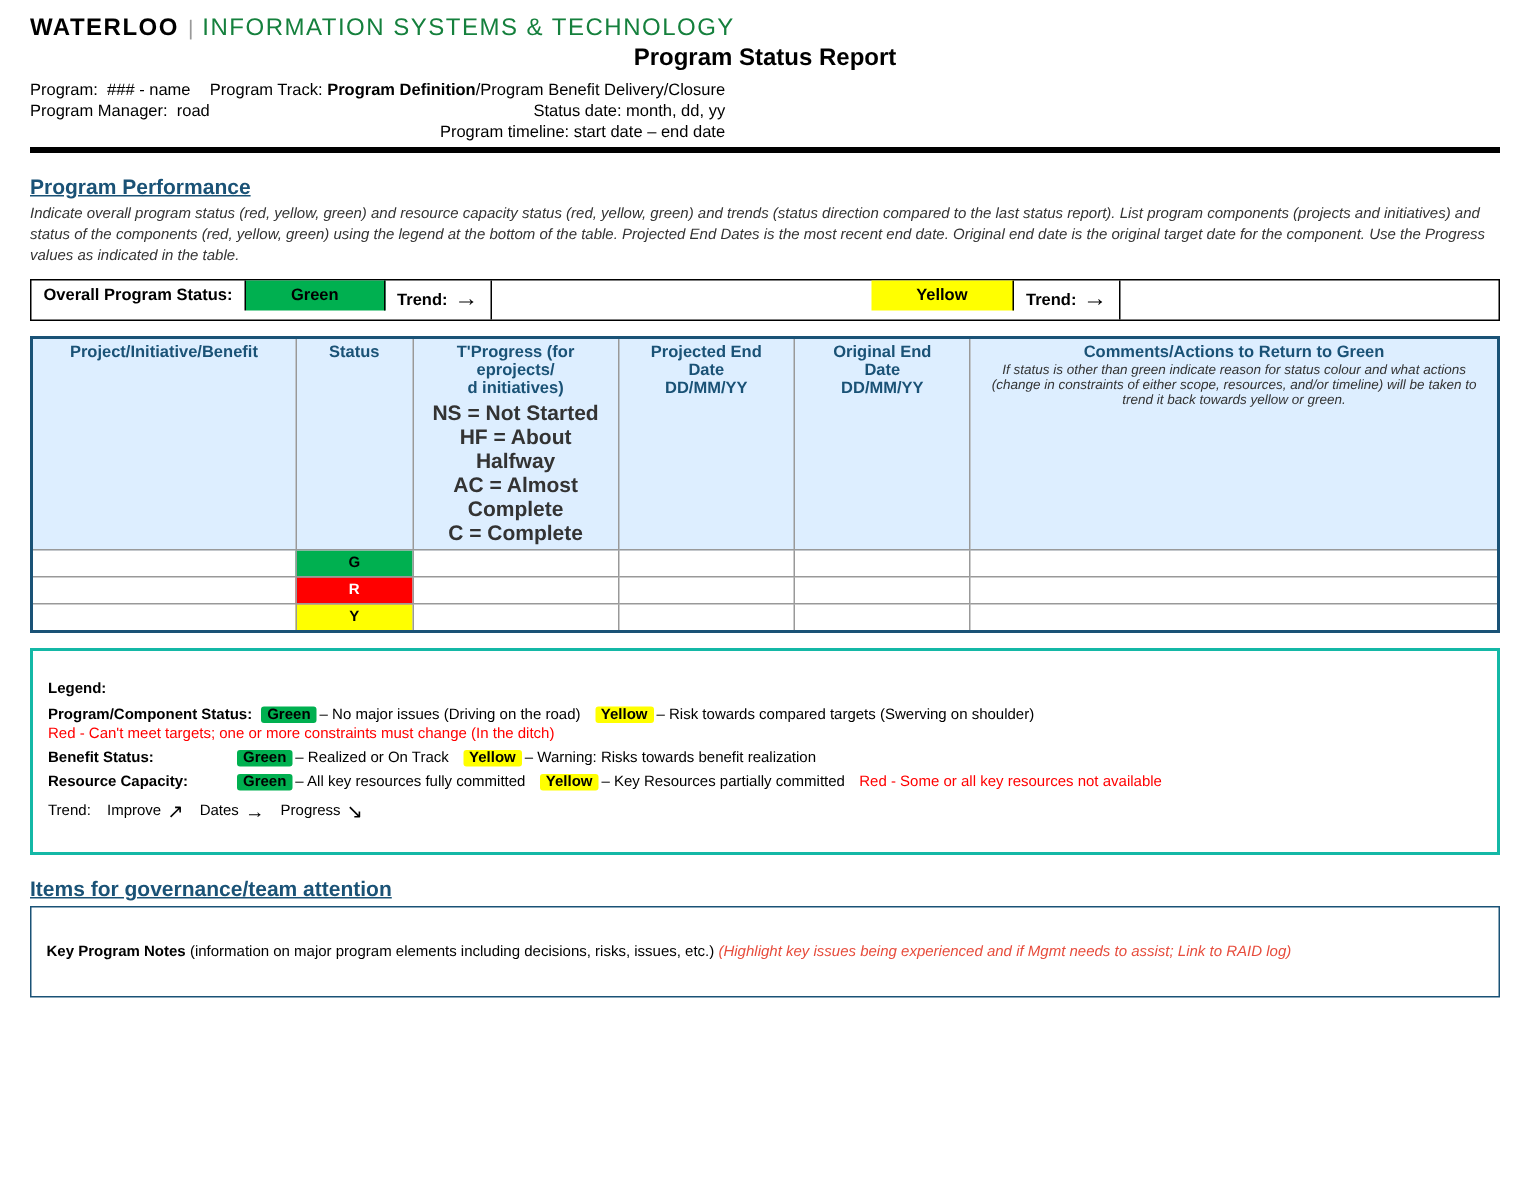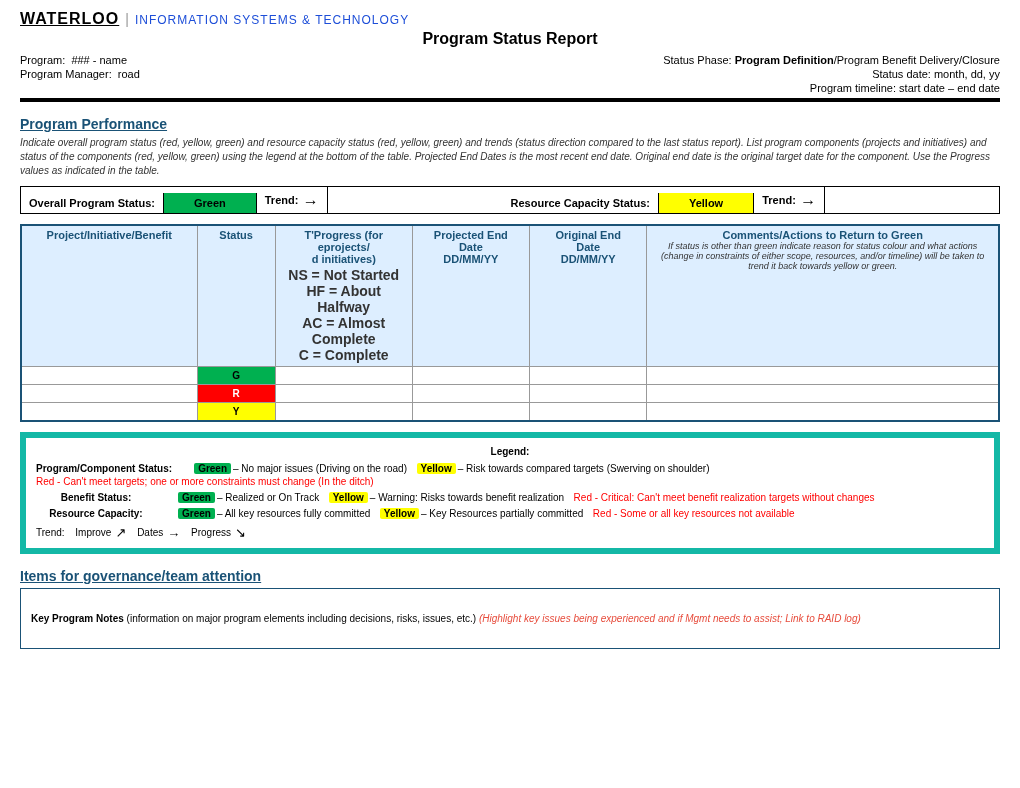--- a/index.html
+++ b/index.html
@@ -15,37 +15,36 @@
     .header-top {
       display: flex;
       align-items: baseline;
       gap: 6px;
       margin-bottom: 2px;
     }
     .waterloo-bold {
       font-size: 16px;
       font-weight: 900;
       letter-spacing: 1px;
-      text-decoration: underline;
     }
     .ist-text {
-      font-size: 12px;
+      font-size: 16px;
       font-weight: normal;
       letter-spacing: 1px;
-      color: #1d4ed8;
+      color: #15803d;
     }
     .report-title {
       text-align: center;
       font-size: 16px;
       font-weight: bold;
       margin-bottom: 6px;
     }
     .meta-block {
       display: flex;
-      justify-content: space-between;
+      justify-content: flex-start;
       margin-bottom: 4px;
       font-size: 11px;
     }
     .meta-left { display: flex; flex-direction: column; gap: 2px; }
     .meta-right { display: flex; flex-direction: column; align-items: flex-end; gap: 2px; }
     .divider {
       height: 4px;
       background: #000;
       margin-bottom: 14px;
     }
@@ -58,21 +57,21 @@
     }
     .italic-desc {
       font-style: italic;
       font-size: 10px;
       color: #333;
       margin-bottom: 8px;
       line-height: 1.4;
     }
     .status-row {
       display: flex;
-      align-items: flex-end;
+      align-items: flex-start;
       border: 1px solid #000;
       margin-bottom: 10px;
     }
     .status-cell {
       padding: 4px 8px;
       display: flex;
       align-items: center;
       border-right: 1px solid #000;
       font-weight: bold;
       font-size: 11px;
@@ -133,29 +132,28 @@
     }
     .ns-legend {
       font-size: 14px;
       color: #333;
       margin-top: 2px;
     }
     .cell-green { background: #00b050; text-align: center; font-weight: bold; }
     .cell-red { background: #ff0000; text-align: center; font-weight: bold; color: #fff; }
     .cell-yellow { background: #ffff00; text-align: center; font-weight: bold; }
     .legend-section {
-      border: 6px solid #14b8a6;
-      padding: 8px 10px;
+      border: 2px solid #14b8a6;
+      padding: 20px 10px;
       margin-bottom: 14px;
       font-size: 10px;
-      text-align: center;
     }
     .legend-title { font-weight: bold; margin-bottom: 6px; }
     .legend-row { margin-bottom: 5px; display: flex; align-items: baseline; flex-wrap: wrap; gap: 2px; }
-    .legend-label { font-weight: bold; margin-right: 20px; min-width: 120px; }
+    .legend-label { font-weight: bold; margin-right: 4px; min-width: 120px; }
     .badge-green {
       background: #00b050;
       color: #000;
       padding: 0 4px;
       font-weight: bold;
       border-radius: 2px;
     }
     .badge-yellow {
       background: #ffff00;
       color: #000;
@@ -196,21 +194,21 @@
         <span>Program:</span>&nbsp;
         <span>### - name</span>
       </span>
       <span>
         <span>Program Manager:</span>&nbsp;
         <span>road</span>
       </span>
     </div>
     <div class="meta-right">
       <span class="program-phase">
-        <span>Status Phase:</span>&nbsp;<span class="bold-phase">Program Definition</span><span>/Program Benefit Delivery/Closure</span>
+        <span>Program Track:</span>&nbsp;<span class="bold-phase">Program Definition</span><span>/Program Benefit Delivery/Closure</span>
       </span>
       <span>
         <span>Status date:</span>&nbsp;<span>month, dd, yy</span>
       </span>
       <span>
         <span>Program timeline:</span>&nbsp;<span>start date  –  end date</span>
       </span>
     </div>
   </div>
   <div class="divider"></div>
@@ -221,21 +219,20 @@
   <div class="italic-desc">Indicate overall program status (red, yellow, green) and resource capacity status (red, yellow, green) and trends (status direction compared to the last status report).  List program components (projects and initiatives) and status of the components (red, yellow, green) using the legend at the bottom of the table. Projected End Dates is the most recent end date.  Original end date is the original target date for the component.  Use the Progress values as indicated in the table.</div>
 
   <div class="status-row">
     <div class="status-cell">Overall Program Status:</div>
     <div class="status-cell status-green">Green</div>
     <div class="trend-cell">
       <span>Trend:</span>
       <span class="trend-arrow">&nbsp;→</span>
     </div>
     <div class="spacer-cell"></div>
-    <div class="status-cell">Resource Capacity Status:</div>
     <div class="status-cell status-yellow">Yellow</div>
     <div class="trend-cell">
       <span>Trend:</span>
       <span class="trend-arrow">&nbsp;→</span>
     </div>
     <div class="spacer-cell" style="border-right:none;"></div>
   </div>
 
   <table class="main-table">
     <thead>
@@ -301,21 +298,20 @@
       <span class="badge-yellow">Yellow</span>
       <span>– Risk towards compared targets (Swerving on shoulder)</span>&nbsp;&nbsp;
       <span class="badge-red">Red   - Can't meet targets; one or more constraints must change (In the ditch)</span>
     </div>
     <div class="legend-row">
       <span class="legend-label">Benefit Status:</span>
       <span class="badge-green">Green</span>
       <span>– Realized or On Track</span>&nbsp;&nbsp;
       <span class="badge-yellow">Yellow</span>
       <span>– Warning: Risks towards benefit realization</span>&nbsp;&nbsp;
-      <span class="badge-red">Red   - Critical: Can't meet benefit realization targets without changes</span>
     </div>
     <div class="legend-row">
       <span class="legend-label">Resource Capacity:</span>
       <span class="badge-green">Green</span>
       <span>– All key resources fully committed</span>&nbsp;&nbsp;
       <span class="badge-yellow">Yellow</span>
       <span>– Key Resources partially committed</span>&nbsp;&nbsp;
       <span class="badge-red">Red   - Some or all key resources not available</span>
     </div>
     <div class="trend-legend">

